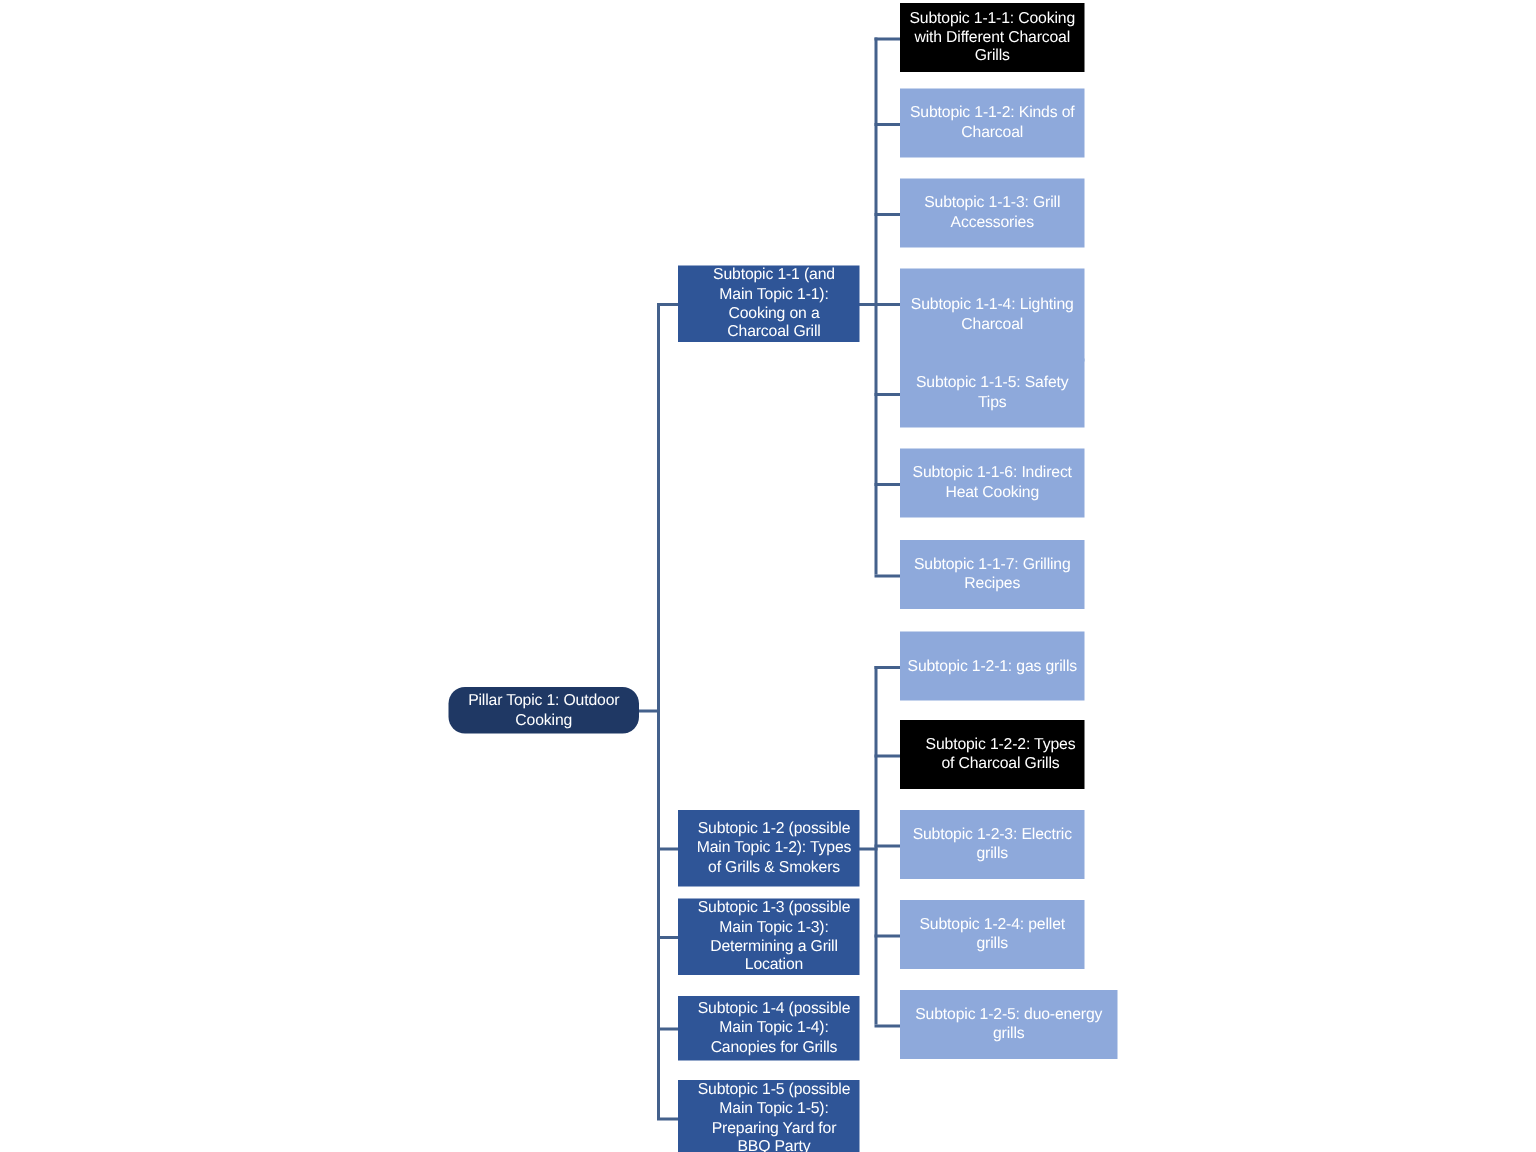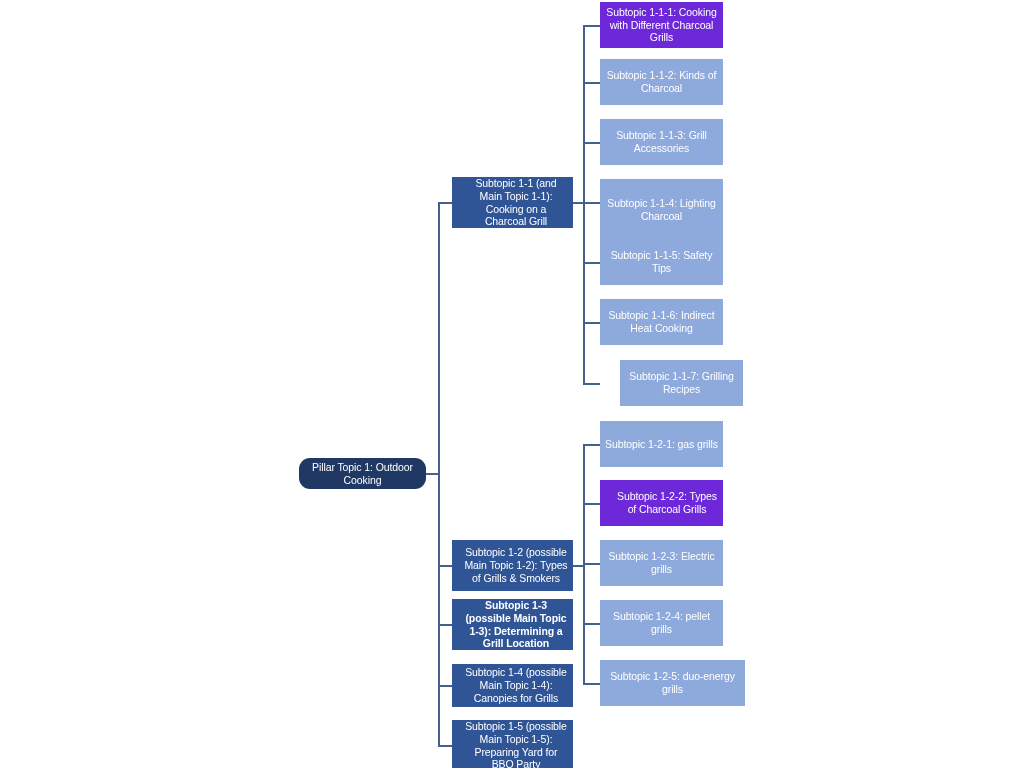--- a/index.html
+++ b/index.html
@@ -48,21 +48,21 @@
   .node-main {
     background: #2F5597;
     font-size: 10.5px;
     padding-left: 12px;
   }
   .node-sub {
     background: #8EA9DB;
     font-size: 10.5px;
   }
   .node-hl {
-    background: #6d28d9;
+    background: #000000;
     font-size: 10.5px;
   }
   .node-label {
     display: block;
     width: 100%;
   }
 </style>
 </head>
 <body>
 
@@ -101,21 +101,21 @@
   </div>
 
   <div class="node node-main" style="left:452px; top:177px; width:121px; height:51px;">
     <span class="node-label">Subtopic 1-1 (and Main Topic 1-1):  Cooking on a Charcoal Grill</span>
   </div>
 
   <div class="node node-main" style="left:452px; top:540px; width:121px; height:51px;">
     <span class="node-label">Subtopic 1-2 (possible Main Topic 1-2):  Types of Grills &amp; Smokers</span>
   </div>
 
-  <div class="node node-main" style="left:452px; top:599px; width:121px; height:51px;font-weight:bold;">
+  <div class="node node-main" style="left:452px; top:599px; width:121px; height:51px;">
     <span class="node-label">Subtopic 1-3 (possible Main Topic 1-3):  Determining a Grill Location</span>
   </div>
 
   <div class="node node-main" style="left:452px; top:664px; width:121px; height:43px;text-align:center;">
     <span class="node-label">Subtopic 1-4 (possible Main Topic 1-4):  Canopies for Grills</span>
   </div>
 
   <div class="node node-main" style="left:452px; top:720px; width:121px; height:51px;">
     <span class="node-label">Subtopic 1-5 (possible Main Topic 1-5):  Preparing Yard for BBQ Party</span>
   </div>
@@ -137,21 +137,21 @@
   </div>
 
   <div class="node node-sub" style="left:600px; top:239px; width:123px; height:46px;">
     <span class="node-label">Subtopic 1-1-5:  Safety Tips</span>
   </div>
 
   <div class="node node-sub" style="left:600px; top:299px; width:123px; height:46px;">
     <span class="node-label">Subtopic 1-1-6:  Indirect Heat Cooking</span>
   </div>
 
-  <div class="node node-sub" style="left:620px; top:360px; width:123px; height:46px;">
+  <div class="node node-sub" style="left:600px; top:360px; width:123px; height:46px;">
     <span class="node-label">Subtopic 1-1-7:  Grilling Recipes</span>
   </div>
 
   <div class="node node-sub" style="left:600px; top:421px; width:123px; height:46px;">
     <span class="node-label">Subtopic 1-2-1: gas grills</span>
   </div>
 
   <div class="node node-hl" style="left:600px; top:480px; width:123px; height:46px;padding-left:16px;">
     <span class="node-label">Subtopic 1-2-2:  Types of Charcoal Grills</span>
   </div>

